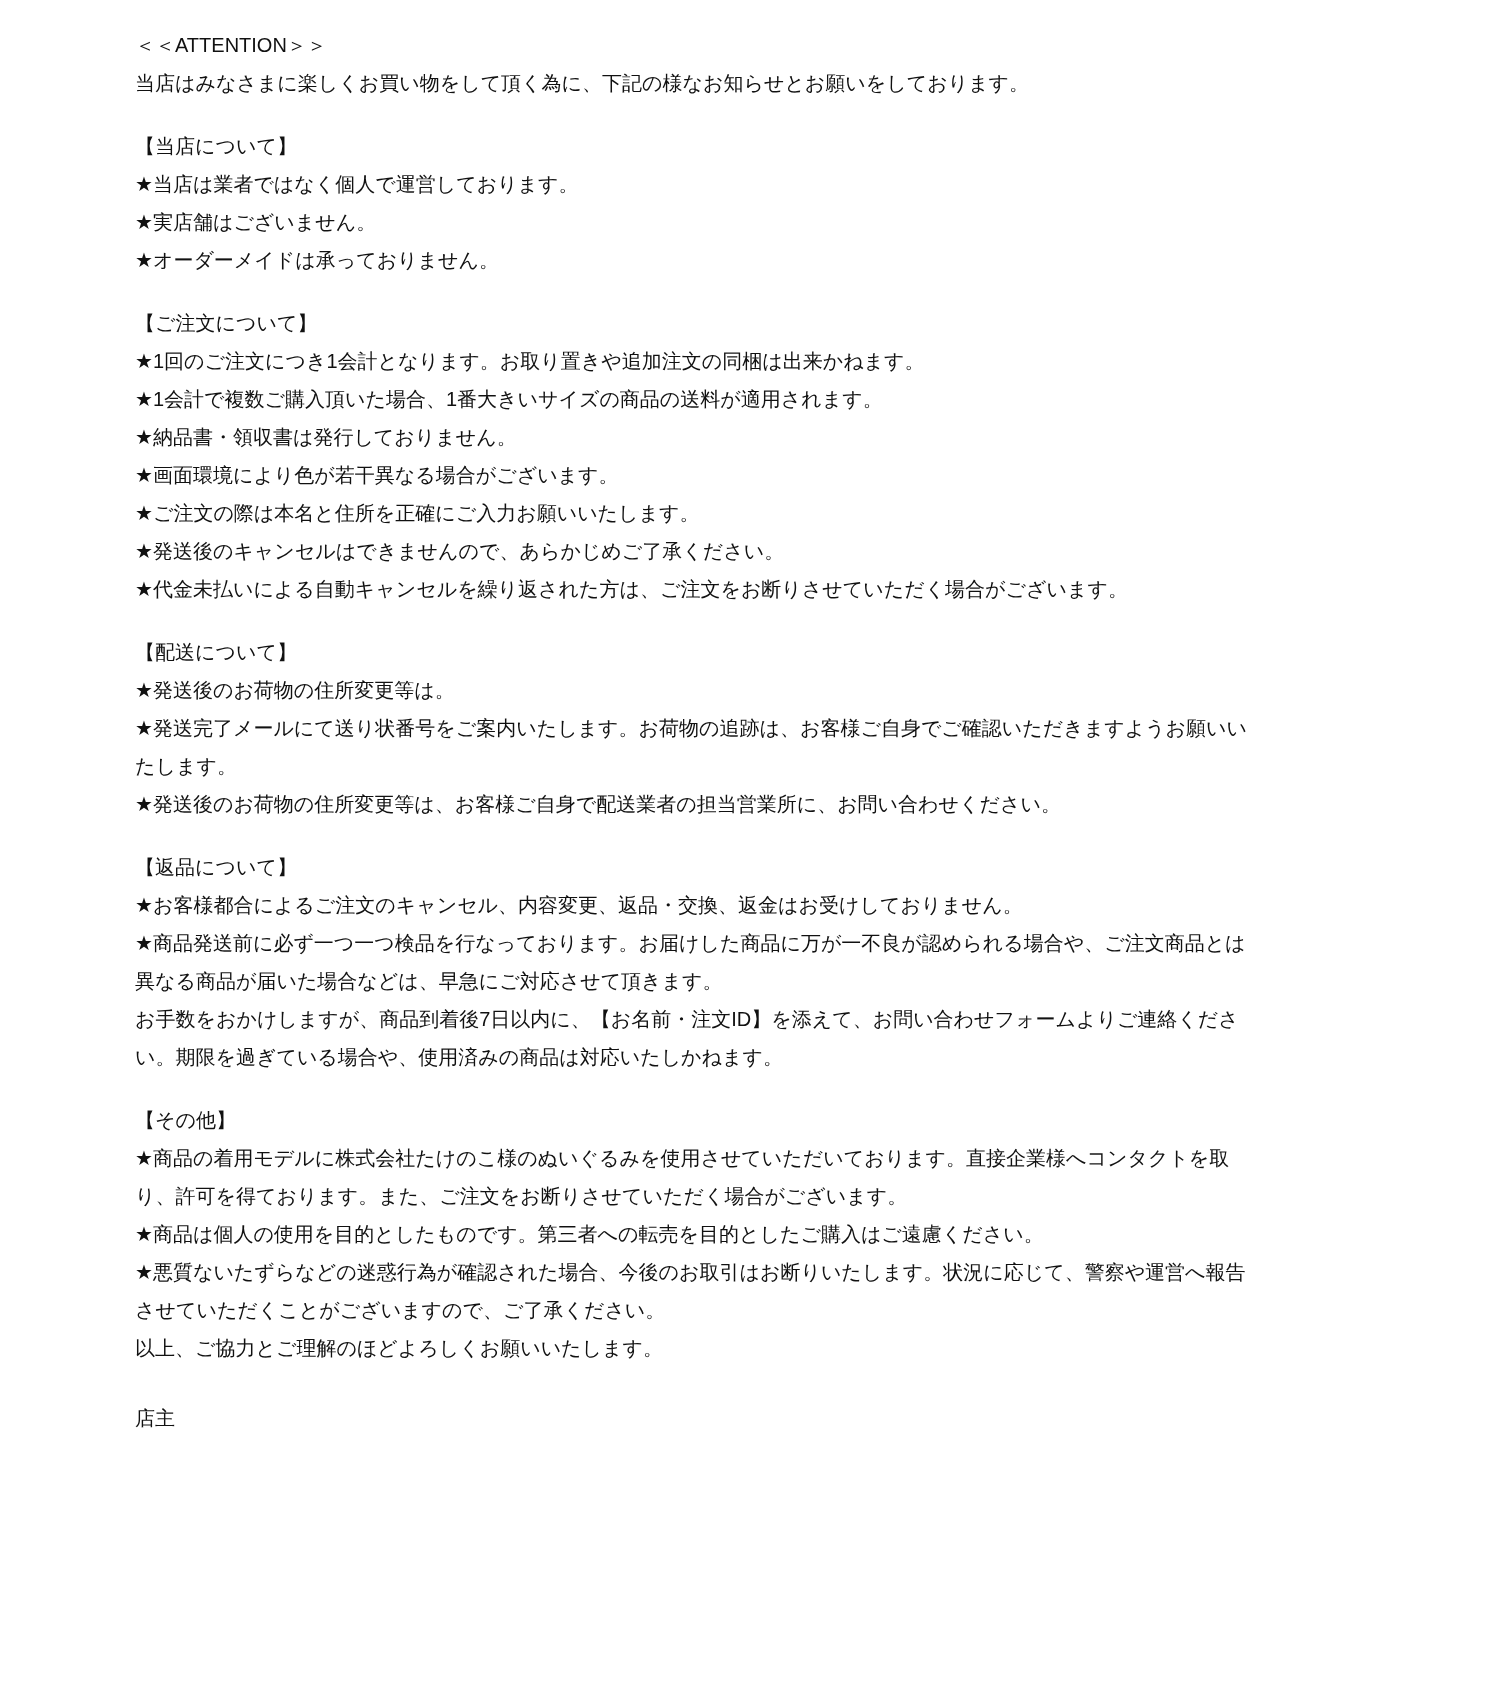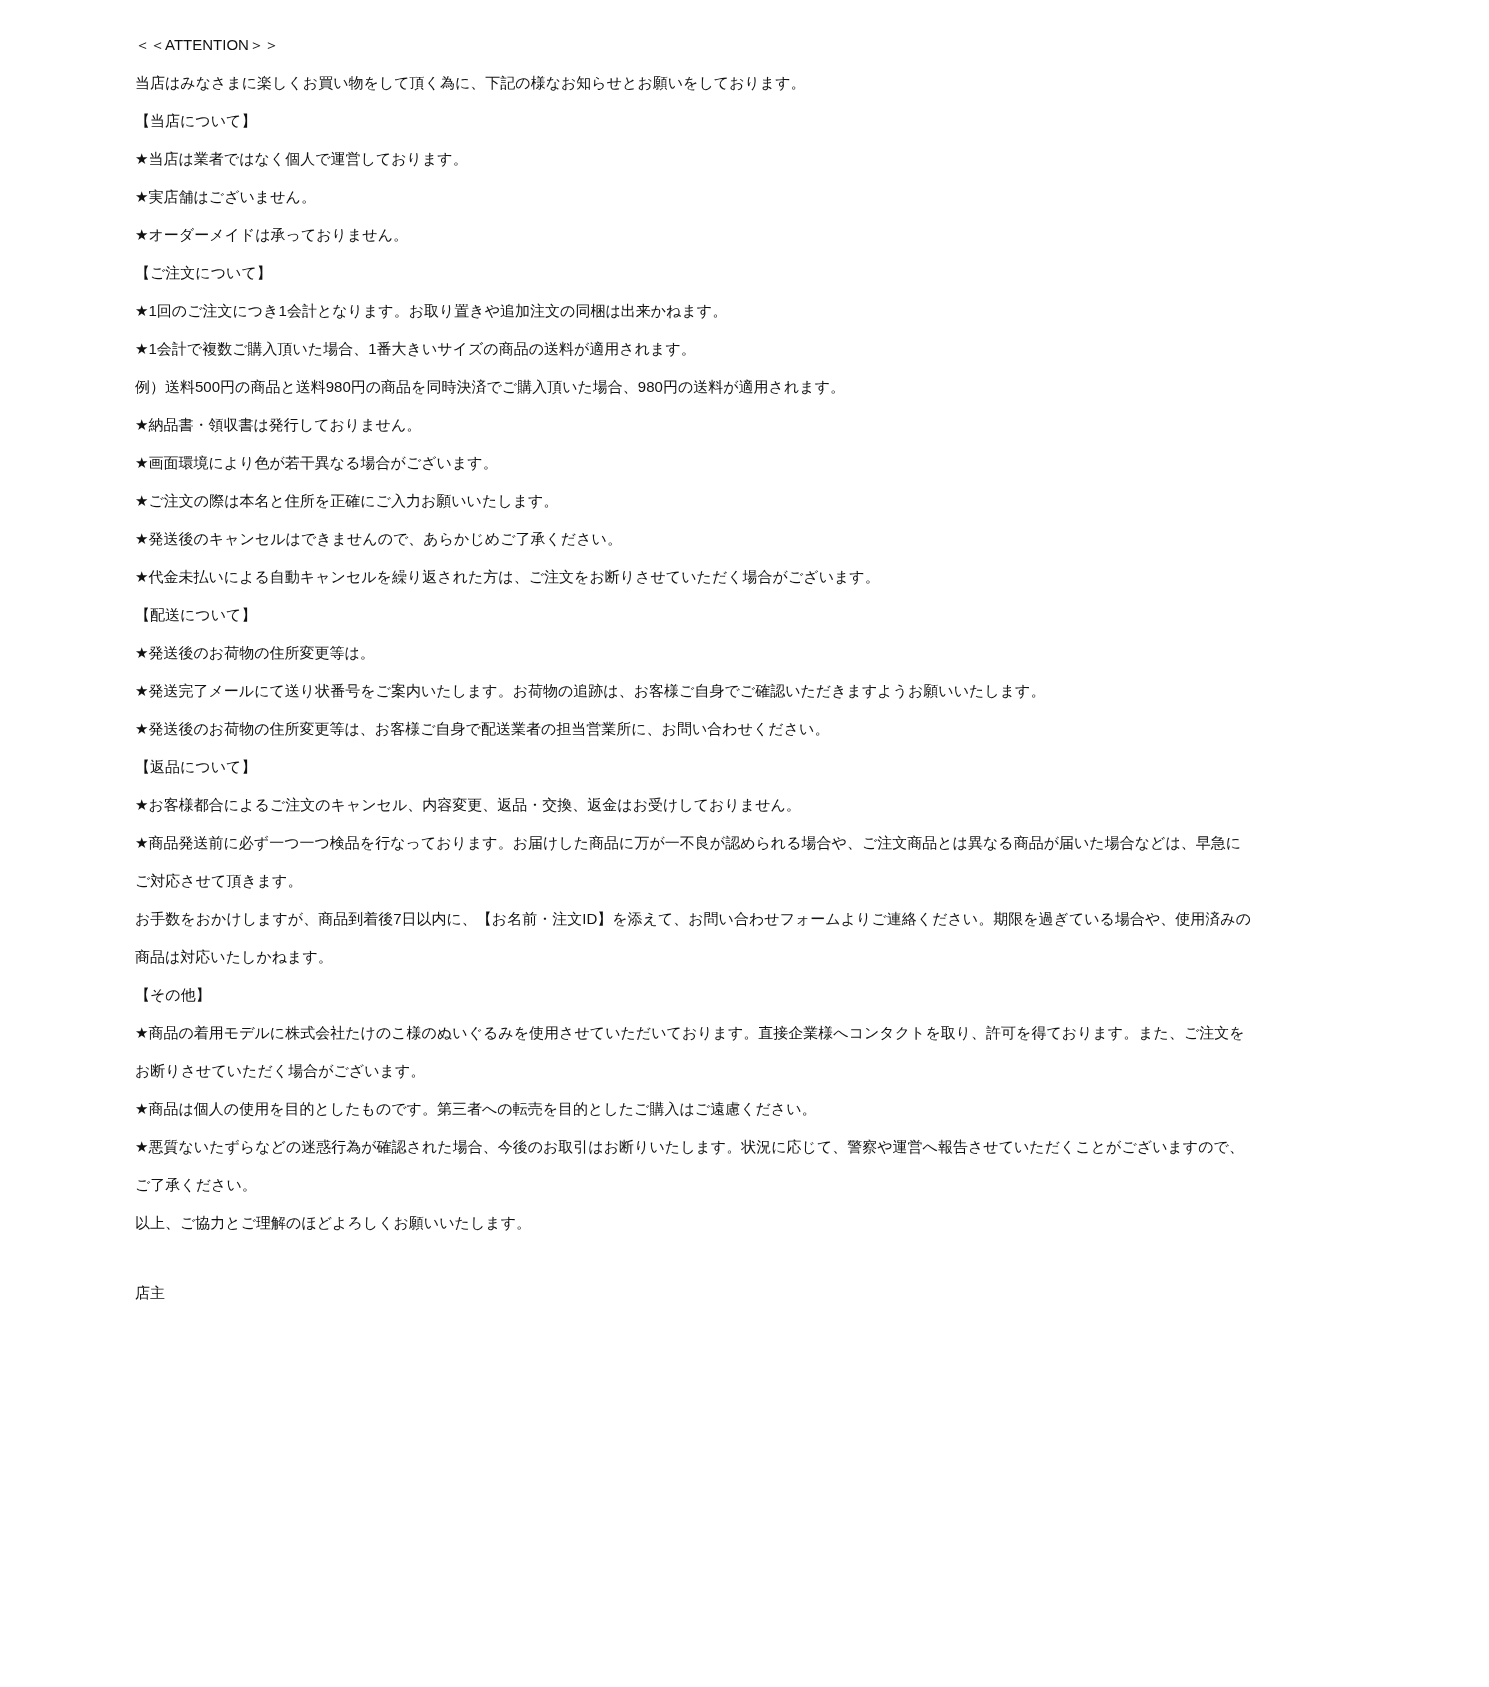--- a/index.html
+++ b/index.html
@@ -11,32 +11,33 @@
     width: 1489px;
     min-height: 1687px;
     background: #ffffff;
     box-sizing: border-box;
     padding: 26px 0 60px 135px;
   }
   .doc {
     width: 1120px;
     color: #111111;
     font-family: "Liberation Sans", "DejaVu Sans", sans-serif;
-    font-size: 15px;
+    font-size: 20px;
     line-height: 38px;
     font-weight: 400;
     text-align: left;
   }
   .line {
     margin: 0;
     white-space: pre-wrap;
     word-break: break-all;
     overflow-wrap: anywhere;
   }
   .section {
+    margin-top: 25px;
   }
   .closing {
   }
   .signature {
     margin-top: 32px;
   }
 </style>
 </head>
 <body>
 
@@ -48,21 +49,20 @@
         <div class="section">
           <p class="line">【当店について】</p>
           <p class="line">★当店は業者ではなく個人で運営しております。</p>
           <p class="line">★実店舗はございません。</p>
           <p class="line">★オーダーメイドは承っておりません。</p>
         </div>
         <div class="section">
           <p class="line">【ご注文について】</p>
           <p class="line">★1回のご注文につき1会計となります。お取り置きや追加注文の同梱は出来かねます。</p>
           <p class="line">★1会計で複数ご購入頂いた場合、1番大きいサイズの商品の送料が適用されます。</p>
-          <p class="line">例）送料500円の商品と送料980円の商品を同時決済でご購入頂いた場合、980円の送料が適用されます。</p>
           <p class="line">★納品書・領収書は発行しておりません。</p>
           <p class="line">★画面環境により色が若干異なる場合がございます。</p>
           <p class="line">★ご注文の際は本名と住所を正確にご入力お願いいたします。</p>
           <p class="line">★発送後のキャンセルはできませんので、あらかじめご了承ください。</p>
           <p class="line">★代金未払いによる自動キャンセルを繰り返された方は、ご注文をお断りさせていただく場合がございます。</p>
         </div>
         <div class="section">
           <p class="line">【配送について】</p>
           <p class="line">★発送後のお荷物の住所変更等は。</p>
           <p class="line">★発送完了メールにて送り状番号をご案内いたします。お荷物の追跡は、お客様ご自身でご確認いただきますようお願いいたします。</p>

